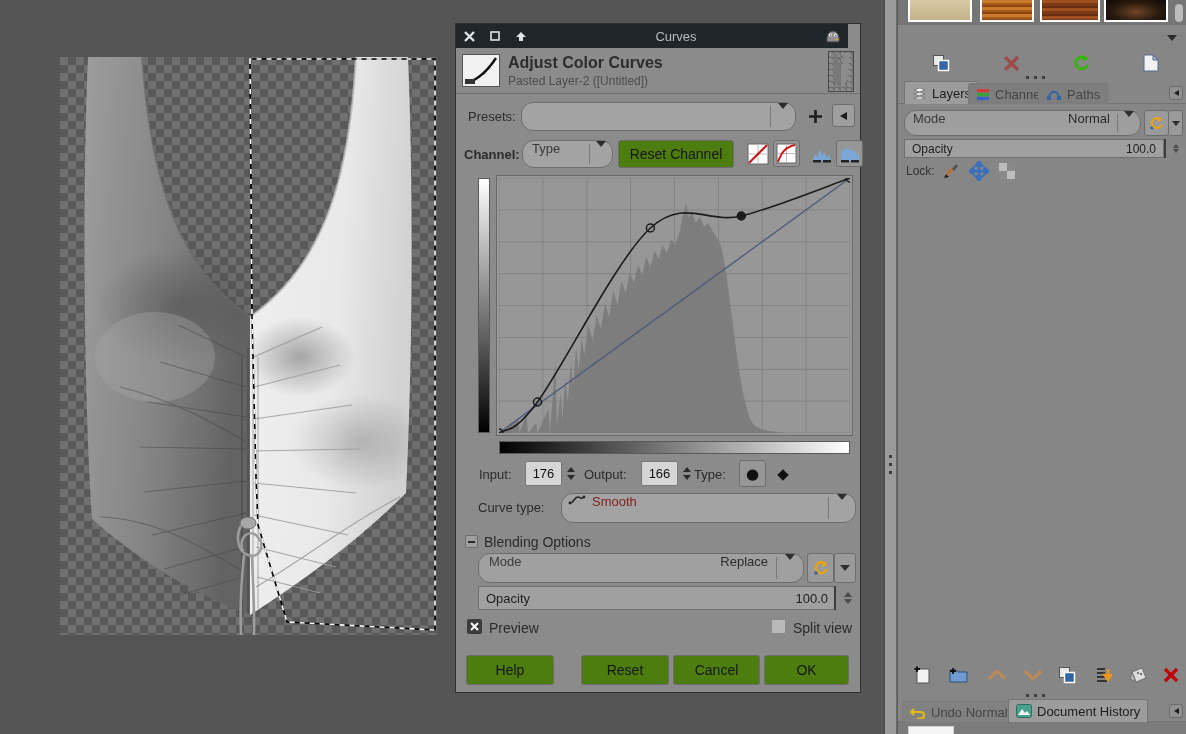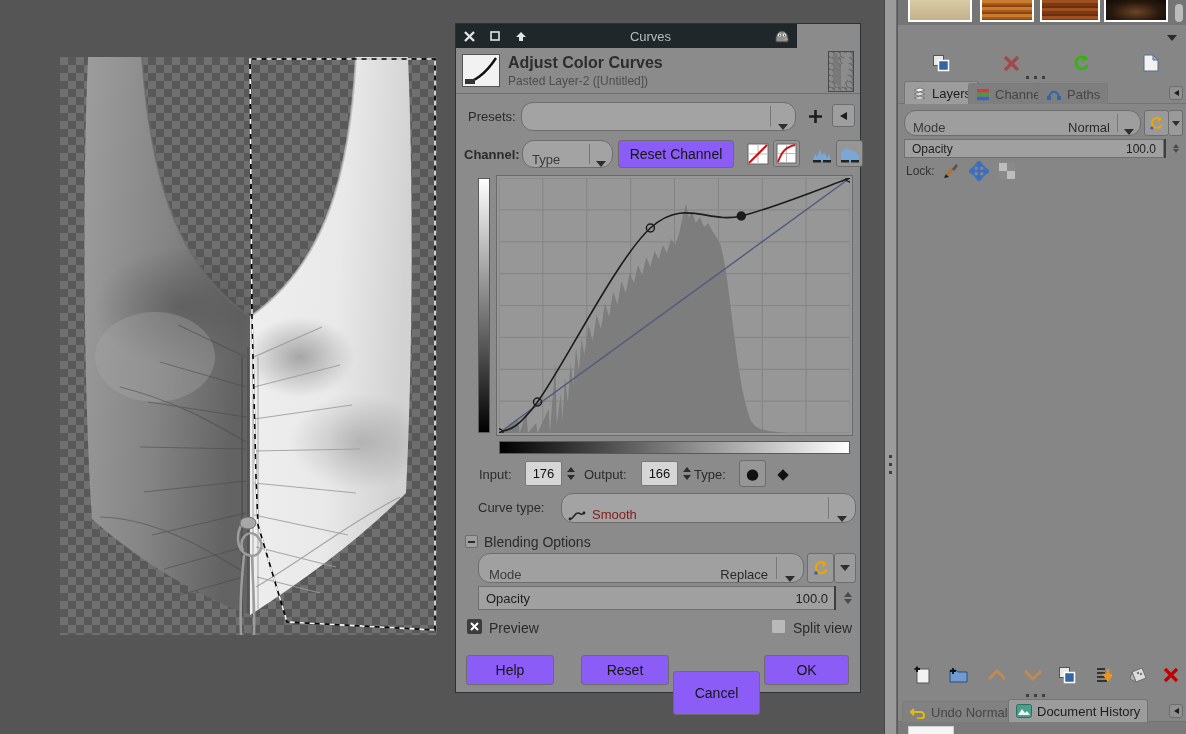--- a/index.html
+++ b/index.html
@@ -6,24 +6,24 @@
   body{width:1186px;height:734px;position:relative;background:#555;font-family:"Liberation Sans",sans-serif;overflow:hidden}
   .abs{position:absolute}
   .checker{background-color:#707070;background-image:
     linear-gradient(45deg,#595959 25%,transparent 25%,transparent 75%,#595959 75%),
     linear-gradient(45deg,#595959 25%,transparent 25%,transparent 75%,#595959 75%);
     background-size:16px 16px;background-position:0 0,8px 8px}
   .checker-sm{background-color:#8a8a8a;background-image:
     linear-gradient(45deg,#6e6e6e 25%,transparent 25%,transparent 75%,#6e6e6e 75%),
     linear-gradient(45deg,#6e6e6e 25%,transparent 25%,transparent 75%,#6e6e6e 75%);
     background-size:10px 10px;background-position:0 0,5px 5px}
-  .combo{background:#a3a3a3;border:1px solid #6d6d6d;border-radius:12px;display:flex;align-items:flex-end;color:#222;font-size:13px;box-sizing:border-box}
+  .combo{background:#a3a3a3;border:1px solid #6d6d6d;border-radius:12px;display:flex;align-items:flex-start;color:#222;font-size:13px;box-sizing:border-box}
   .combo .grow{flex:1}
   .sep{width:1px;align-self:stretch;background:#787878;margin:3px 0}
-  .btn{background:#8b5cf6;border:1px solid #6d6d6d;border-radius:3px;display:flex;align-items:center;justify-content:center;color:#161616;font-size:14px;box-sizing:border-box}
+  .btn{background:#4d7c0f;border:1px solid #6d6d6d;border-radius:3px;display:flex;align-items:center;justify-content:center;color:#161616;font-size:14px;box-sizing:border-box}
   .iconbtn{border:1px solid #6d6d6d;border-radius:3px;background:#9e9e9e;display:flex;align-items:center;justify-content:center;box-sizing:border-box}
   .iconflat{display:flex;align-items:center;justify-content:center}
   .entry{background:#d6d6d6;border:1px solid #787878;border-radius:2px;color:#111;font-size:13px;display:flex;align-items:center;justify-content:center;box-sizing:border-box}
   .lbl{color:#2b2b2b;font-size:13px;white-space:nowrap}
   .slider{background:#a0a0a0;border:1px solid #6f6f6f;display:flex;align-items:center;font-size:13px;color:#1e1e1e;padding:0 7px;justify-content:space-between;box-sizing:border-box}
   .spin{display:flex;flex-direction:column;align-items:center;justify-content:center;gap:3px}
   .tri-up{width:0;height:0;border-left:4px solid transparent;border-right:4px solid transparent;border-bottom:5px solid #2b2b2b}
   .tri-down{width:0;height:0;border-left:4px solid transparent;border-right:4px solid transparent;border-top:5px solid #2b2b2b}
   .chev{width:0;height:0;border-left:5px solid transparent;border-right:5px solid transparent;border-top:6px solid #2e2e2e}
   .tab{display:flex;align-items:center;gap:5px;font-size:13px;color:#454545;padding:0 7px;height:21px;border:1px solid #747474;border-bottom:none;border-radius:3px 3px 0 0;background:#7e7e7e;box-sizing:border-box}
@@ -124,21 +124,21 @@
 <div class="abs" style="left:884px;top:0;width:13px;height:734px;background:#9b9b9b;border-left:1px solid #474747;border-right:1px solid #6a6a6a;box-sizing:border-box">
   <div class="abs" style="left:4px;top:455px;display:flex;flex-direction:column;gap:5px">
     <i style="width:3px;height:3px;background:#3e3e3e;display:block"></i>
     <i style="width:3px;height:3px;background:#3e3e3e;display:block"></i>
     <i style="width:3px;height:3px;background:#3e3e3e;display:block"></i>
   </div>
 </div>
 
 <div class="abs" style="left:455px;top:23px;width:406px;height:670px;background:#8b8b8b;border:1px solid #2c3234;box-sizing:border-box">
 
-  <div class="abs" style="left:0;top:0;width:341px;height:24px;background:#20272a;display:flex;align-items:center">
+  <div class="abs" style="left:0;top:0;width:392px;height:24px;background:#20272a;display:flex;align-items:center">
     <div class="iconflat" style="width:26px;height:24px">
       <svg width="11" height="11">
           <path d="M1,1 L10,10 M10,1 L1,10" stroke="#dfe5e5" stroke-width="2.4"></path>
         </svg>
     </div>
     <div class="iconflat" style="width:26px;height:24px">
       <svg width="10" height="10">
           <rect x="1" y="1" width="8" height="8" fill="none" stroke="#dfe5e5" stroke-width="1.6"></rect>
         </svg>
     </div>
@@ -342,21 +342,21 @@
     <svg width="9" height="9">
         <path d="M1,1 L8,8 M8,1 L1,8" stroke="#fff" stroke-width="2"></path>
       </svg>
   </div>
   <div class="abs lbl" style="left:33px;top:596px;font-size:14px">Preview</div>
   <div class="abs cb off" style="left:315px;top:595px"></div>
   <div class="abs lbl" style="left:337px;top:596px;font-size:14px">Split view</div>
 
   <div class="abs btn" style="left:10px;top:631px;width:88px;height:30px">Help</div>
   <div class="abs btn" style="left:125px;top:631px;width:88px;height:30px">Reset</div>
-  <div class="abs btn" style="left:217px;top:647px;width:87px;height:44px">Cancel</div>
+  <div class="abs btn" style="left:217px;top:631px;width:87px;height:30px">Cancel</div>
   <div class="abs btn" style="left:308px;top:631px;width:85px;height:30px">OK</div>
 </div>
 
 <div class="abs" style="left:897px;top:0;width:289px;height:734px;background:#868686;border-left:1px solid #5a5a5a;box-sizing:border-box">
 
   <div class="abs" style="left:0;top:0;width:289px;height:25px;background:#757575">
     <div class="abs" style="left:10px;top:0;width:64px;height:22px;border:2px solid #fff;border-top:none;box-sizing:border-box;background:linear-gradient(#d9caa6,#c3b189)"></div>
     <div class="abs" style="left:82px;top:0;width:54px;height:22px;border:2px solid #fff;border-top:none;box-sizing:border-box;background:repeating-linear-gradient(180deg,#c97c2e 0 3px,#a85a1a 3px 5px,#8a4512 5px 7px)"></div>
     <div class="abs" style="left:142px;top:0;width:60px;height:22px;border:2px solid #fff;border-top:none;box-sizing:border-box;background:repeating-linear-gradient(180deg,#a04f1f 0 3px,#7c3814 3px 6px,#69300f 6px 8px)"></div>
     <div class="abs" style="left:206px;top:0;width:64px;height:22px;border:2px solid #fff;border-top:none;box-sizing:border-box;background:radial-gradient(ellipse at 50% 60%, #6e4526 0%, #2a1a0e 55%, #0d0a08 100%)"></div>

